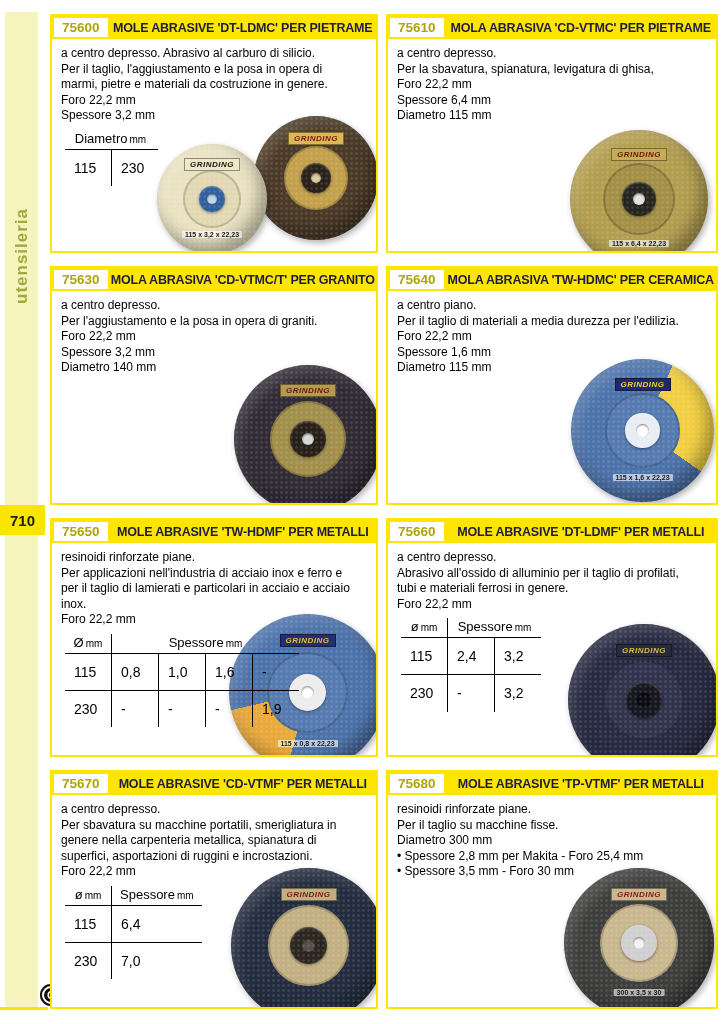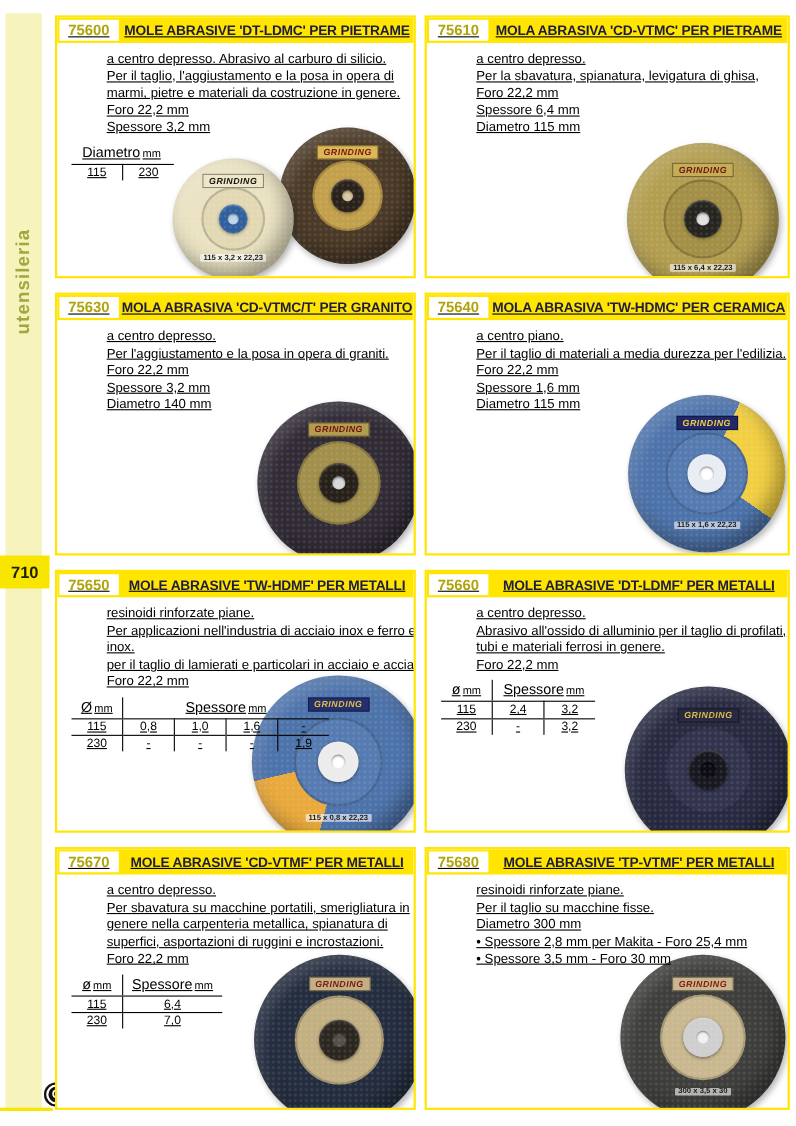--- a/index.html
+++ b/index.html
@@ -27,43 +27,42 @@
     display:flex; align-items:center; justify-content:center;
     box-shadow:inset 0 0 0 2px #101010, inset 0 0 0 4px #ffffff;
   }
   .bottom-line { position:absolute; left:0; top:1007px; width:48px; height:3px; background:#f8e500; }
 
   
   .grid {
     position:absolute; left:50px; top:14px; width:668px;
     display:grid; grid-template-columns:328px 332px; grid-auto-rows:239px;
     gap:13px 8px;
-    text-decoration:underline;
   }
   .card {
     position:relative; box-sizing:border-box; border:2px solid #ffe500;
     background:#ffffff; overflow:hidden;
   }
   .card-head { display:flex; align-items:stretch; background:#ffe500; height:23px; }
   .code {
     background:#ffffff; color:#b0a40a; font-weight:bold; font-size:13.5px;
     margin:2px; padding:0 8px; display:flex; align-items:center;
   }
   .title {
     flex:1; display:flex; align-items:center; justify-content:center;
     font-weight:bold; font-size:12.5px; letter-spacing:-0.2px; color:#1d1d40;
     white-space:nowrap;
   }
   .body { position:relative; padding:7px 9px 0 9px; font-size:12px; line-height:1.3; color:#000; z-index:1; }
-  .desc div { white-space:nowrap;margin-left:36px; }
+  .desc div { white-space:nowrap; }
 
   
   .spec { border-collapse:collapse; margin:6px 0 0 4px; color:#000; }
   .spec th { font-weight:normal; font-size:13px; padding:1px 8px; text-align:center; }
-  .spec td { font-size:11px; padding:0 9px; text-align:center; min-width:28px; }
+  .spec td { font-size:14px; padding:9px 9px; text-align:left; min-width:28px; }
   .spec .unit { font-size:10px; margin-left:2px; }
   .bb { border-bottom:1px solid #000; }
   .vl { border-left:1px solid #000; }
   .ht td { border-top:1px solid #000; }
   .ta-l { text-align:center; padding-left:6px !important; }
 
   
   .disc {
     position:absolute; border-radius:50%; background:var(--body,#444); z-index:0;
     box-shadow:inset -7px -9px 16px rgba(0,0,0,.35), inset 6px 8px 12px rgba(255,255,255,.15), 2px 3px 6px rgba(0,0,0,.3);
@@ -236,22 +235,22 @@
 
     <section class="card">
       <header class="card-head">
         <span class="code">75650</span>
         <span class="title">MOLE ABRASIVE 'TW-HDMF' PER METALLI</span>
       </header>
       <div class="body">
         <div class="desc">
           <div>resinoidi rinforzate piane.</div>
           <div>Per applicazioni nell'industria di acciaio inox e ferro e</div>
+          <div>per il taglio di lamierati e particolari in acciaio e acciaio</div>
           <div>inox.</div>
-          <div>per il taglio di lamierati e particolari in acciaio e acciaio</div>
           <div>Foro 22,2 mm</div>
         </div>
         <table class="spec">
           <tbody>
               <tr>
             <th class="bb"><span>Ø</span><span class="unit">mm</span></th>
             <th class="bb vl" colspan="4"><span>Spessore</span><span class="unit">mm</span></th>
           </tr>
           <tr>
             <td>115</td>

